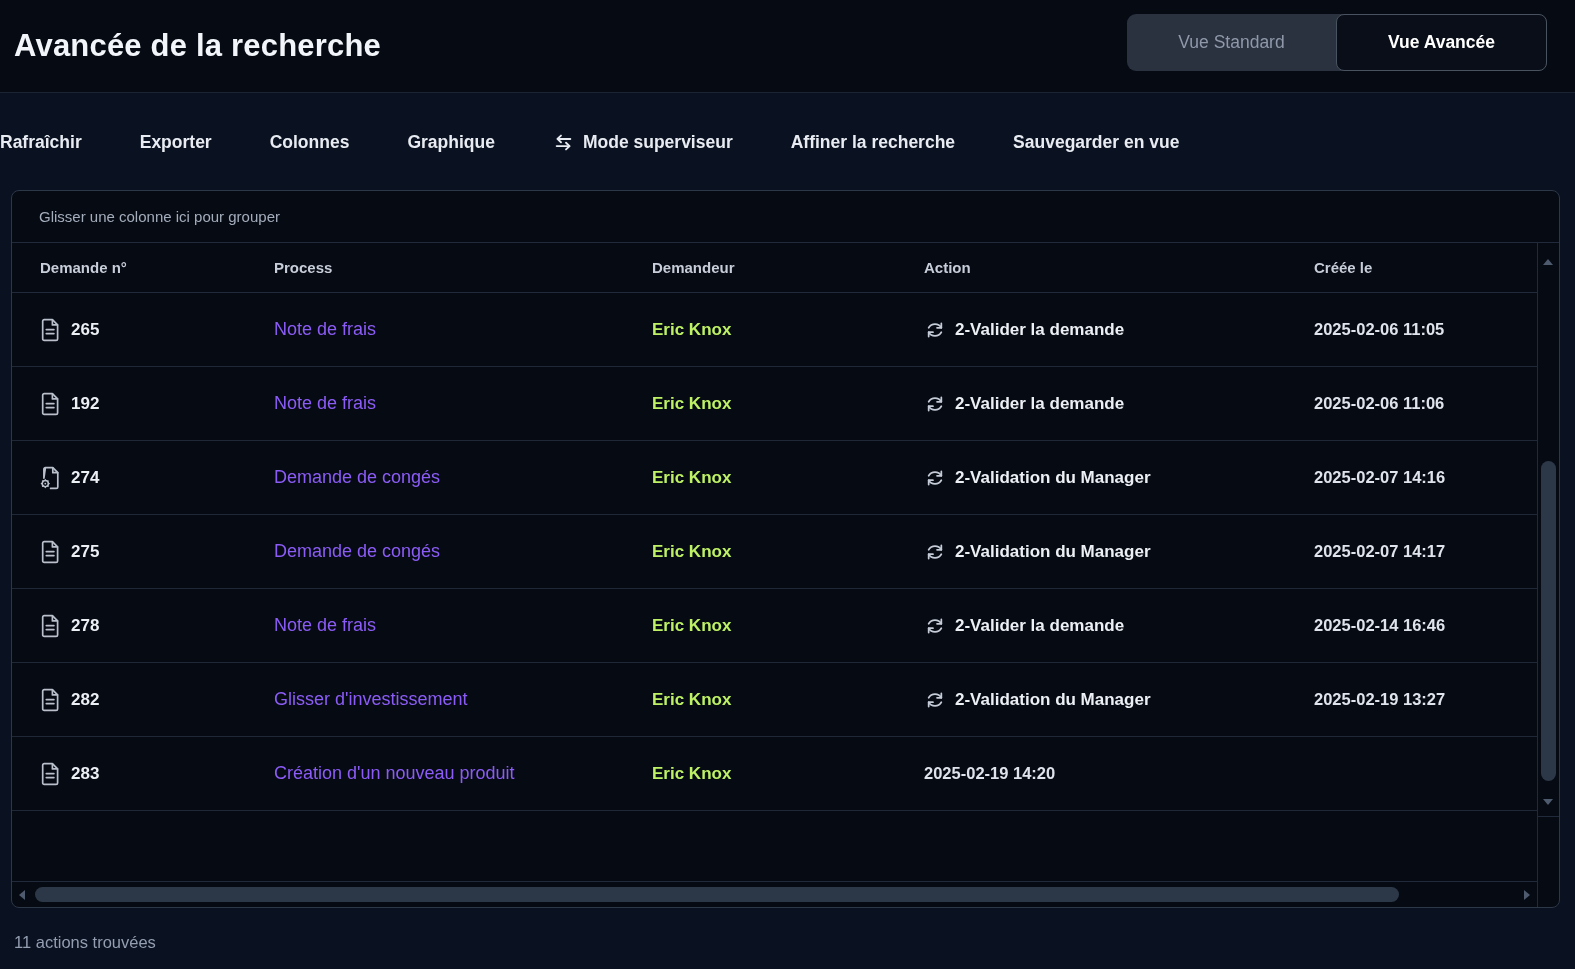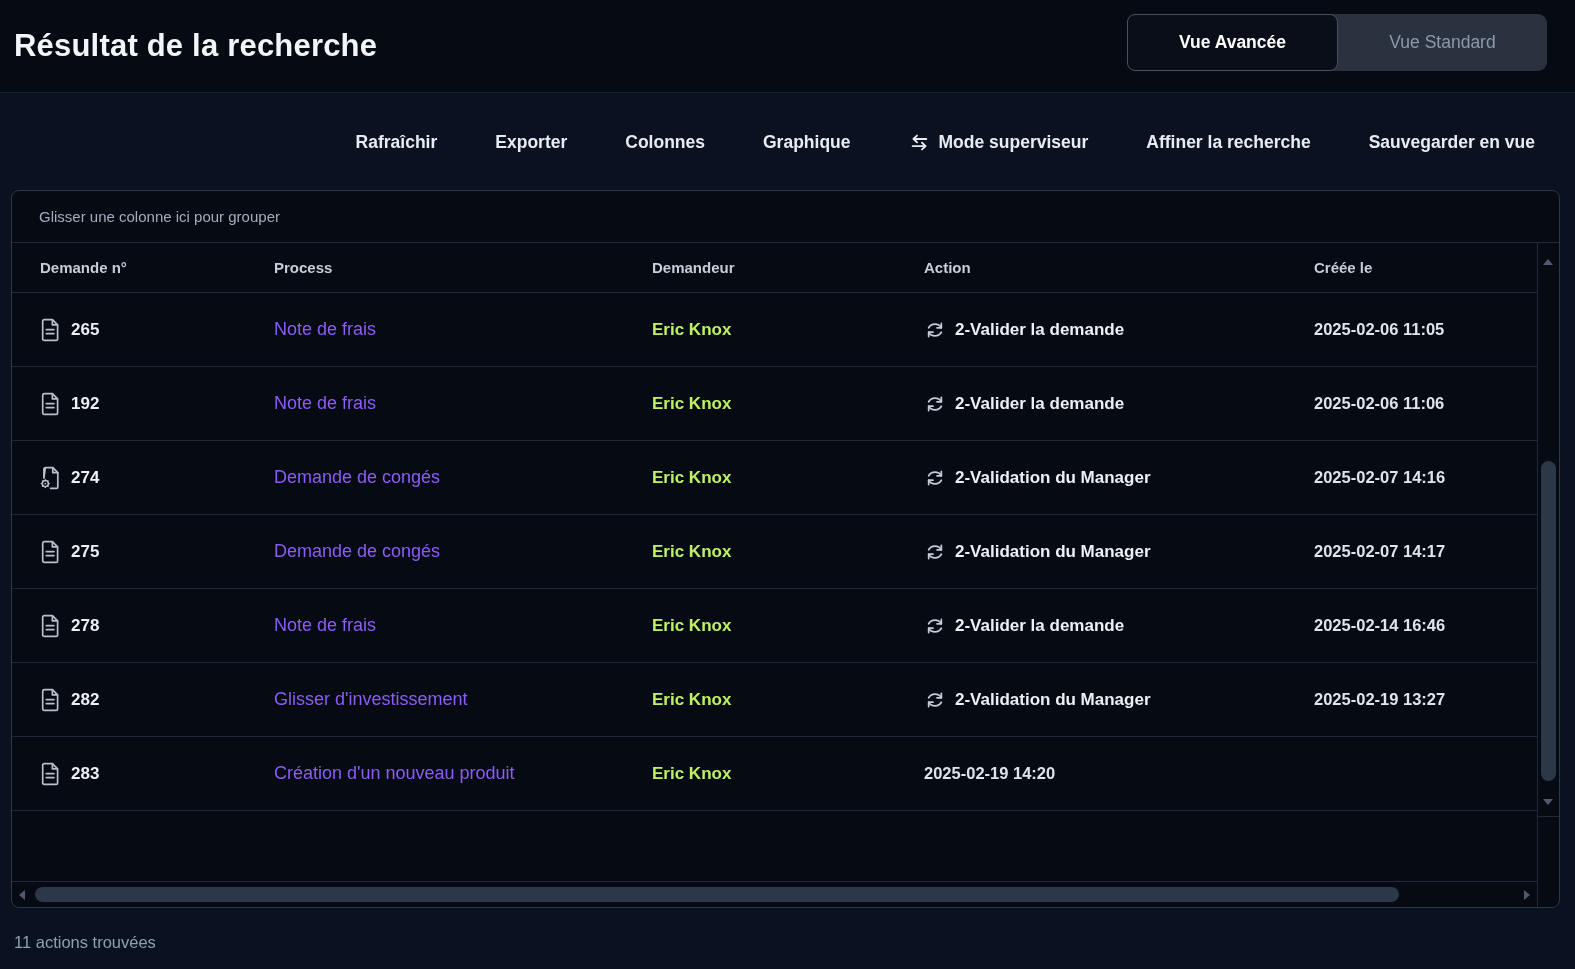--- a/index.html
+++ b/index.html
@@ -14,21 +14,21 @@
     font-size:31px; font-weight:700; color:#f2f5f9; letter-spacing:.2px; }
   .view-toggle { position:absolute; right:28px; top:14px; width:420px; height:57px;
     background:#2a3240; border-radius:9px; display:flex; padding:0; }
   .seg { flex:1 1 0; border:none; background:transparent; border-radius:9px;
     font-family:inherit; font-size:17.5px; color:#8f99a9; cursor:pointer; }
   .seg.active { background:#0a0e18; border:1px solid #49525f; border-radius:8px;
     color:#ffffff; font-weight:600; }
 
   
   .toolbar { position:absolute; left:0; top:94px; width:1575px; height:96px;
-    display:flex; align-items:center; justify-content:flex-end; gap:58px; padding-right:40px; }
+    display:flex; align-items:center; gap:58px; padding-right:40px; }
   .tb { background:transparent; border:none; font-family:inherit; font-size:17.5px;
     font-weight:700; color:#e8ecf2; cursor:pointer; display:flex; align-items:center; gap:9px; }
   .tb .ic { display:inline-flex; align-items:center; }
 
   
   .grid-container { position:absolute; left:11px; top:190px; width:1549px; height:718px;
     background:#060a13; border:1px solid #2c3748; border-radius:8px; overflow:hidden; }
   .group-bar { position:absolute; left:0; top:0; width:100%; height:52px;
     border-bottom:1px solid #202a3a; display:flex; align-items:center; padding-left:27px;
     font-size:15px; color:#a4adbc; }
@@ -70,24 +70,24 @@
 
   
   .footer-status { position:absolute; left:14px; top:933px; font-size:16.5px; color:#939eb1; }
 </style>
 </head>
 <body>
 
 <div class="screen">
 
   <header class="title-band">
-    <h1 class="page-title">Résultat de la recherche</h1>
+    <h1 class="page-title">Avancée de la recherche</h1>
     <div class="view-toggle">
+      <button class="seg">Vue Standard</button>
       <button class="seg active">Vue Avancée</button>
-      <button class="seg">Vue Standard</button>
     </div>
   </header>
 
   <nav class="toolbar">
     <button class="tb">Rafraîchir</button>
     <button class="tb">Exporter</button>
     <button class="tb">Colonnes</button>
     <button class="tb">Graphique</button>
     <button class="tb">
       <span class="ic">

